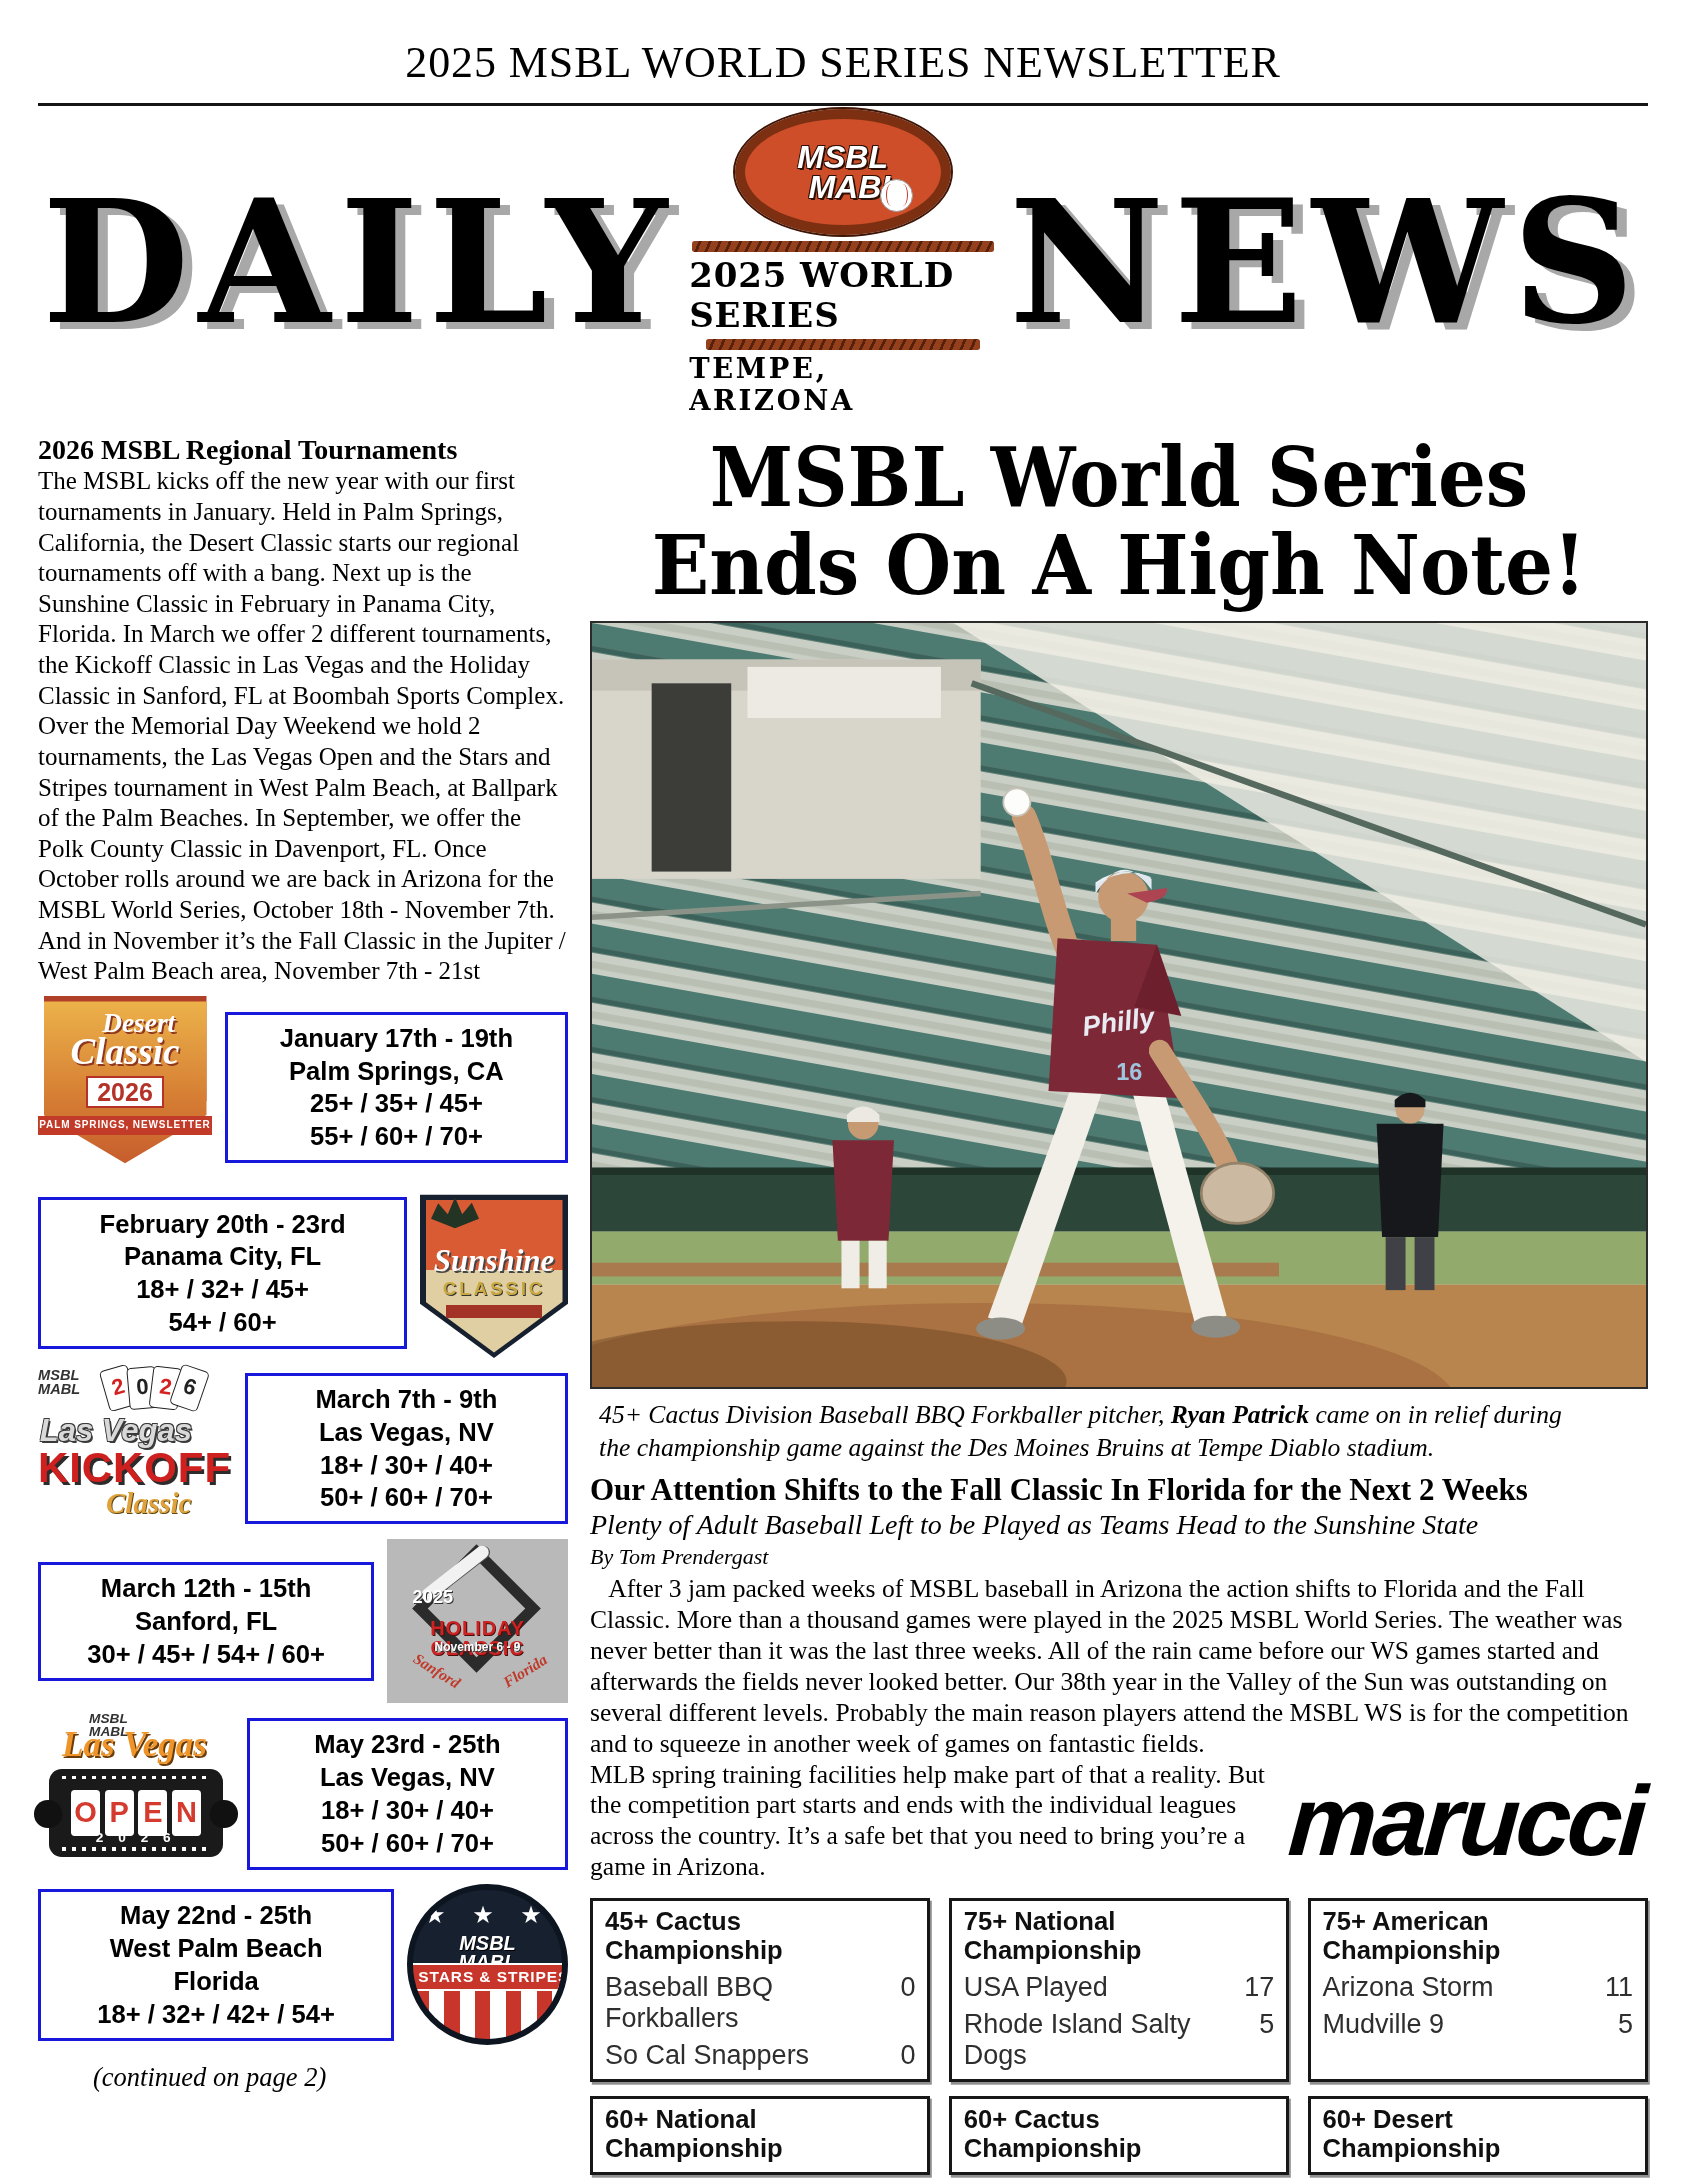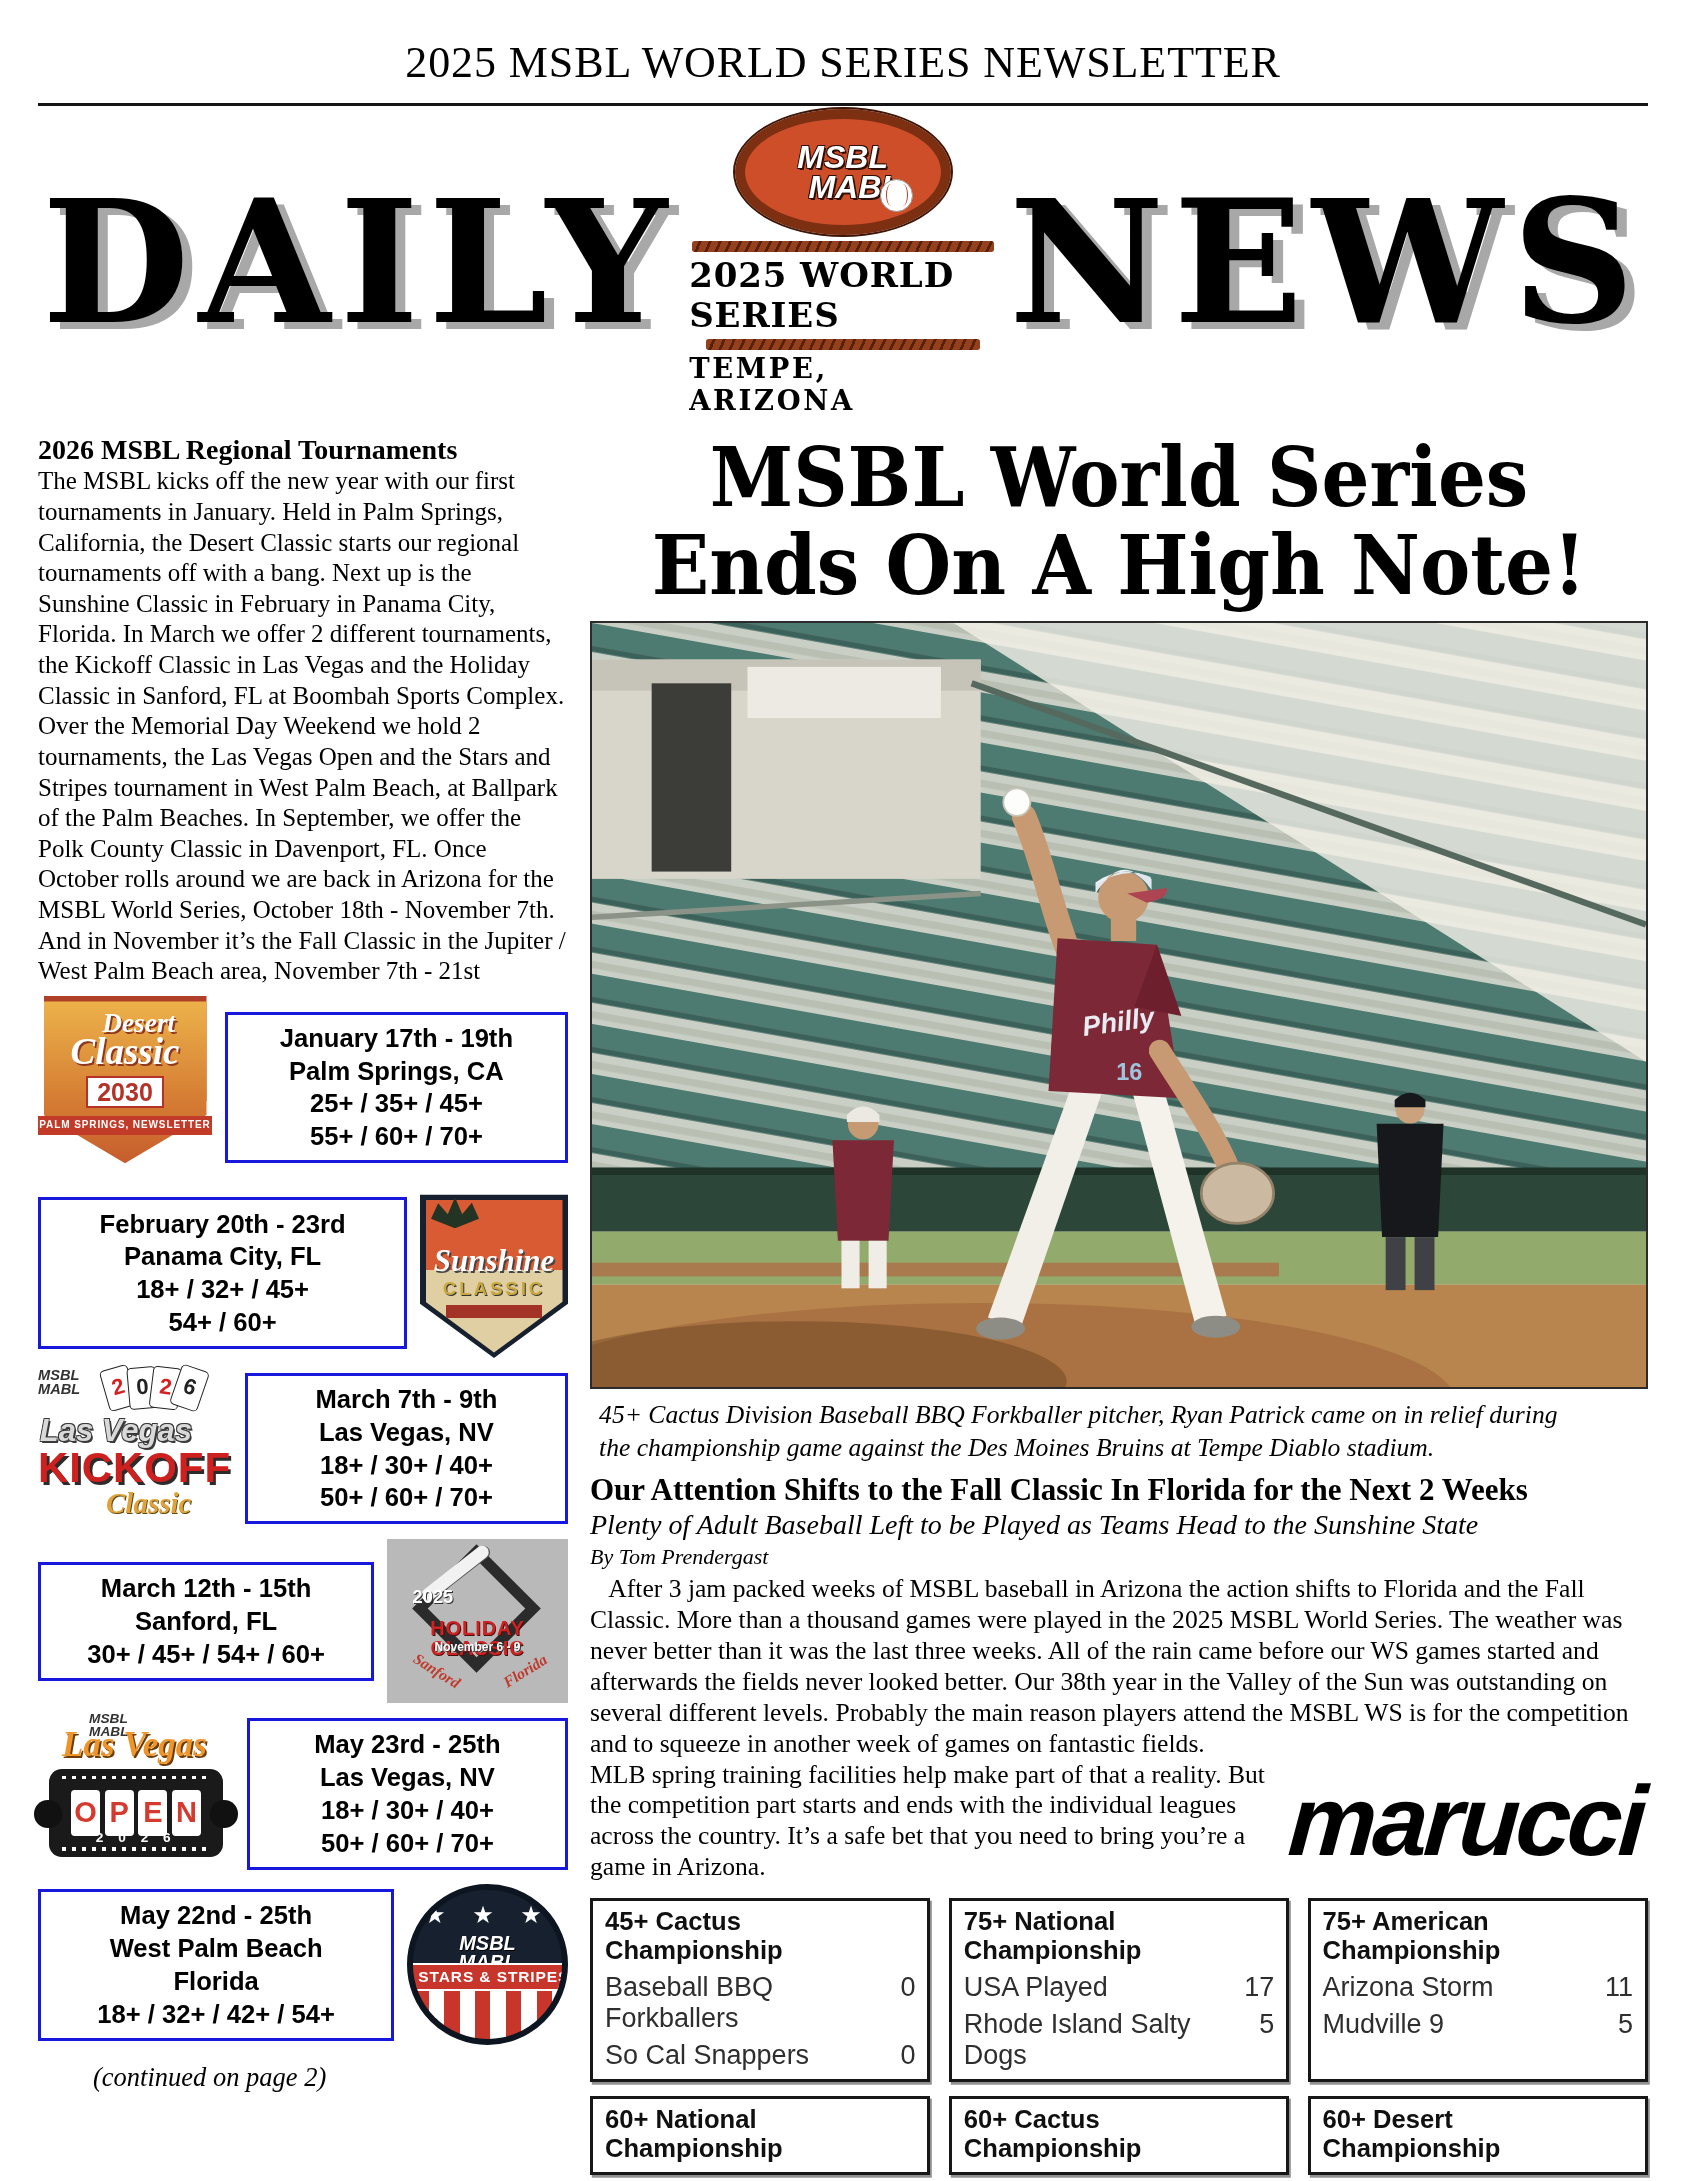--- a/index.html
+++ b/index.html
@@ -148,21 +148,21 @@
     background:repeating-linear-gradient(90deg,#c8352b 0 15.5px,#fff 15.5px 31px); }
   .st-banner { position:absolute; bottom:48px; left:-7.3px; right:-7.3px; background:#c8352b;
     border-top:2.7px solid #fff; border-bottom:2.7px solid #fff; color:#fff; text-align:right;
     font:900 15.5px/1 "Liberation Sans",sans-serif; padding:4.6px 0; letter-spacing:0.9px; }
 
   
   .headline { text-align:center; font-family:"DejaVu Serif",serif; font-weight:bold;
     font-size:82px; line-height:1.07; transform:scaleX(0.92); transform-origin:center; white-space:nowrap; }
   .photo-frame { border:2.7px solid #2b2b2b; margin-top:11px; font-size:0; }
   .caption { font-style:italic; font-size:25.6px; line-height:1.3; margin:9.1px 82px 5.5px 9.1px; }
-  .caption b { font-weight:normal; }
+  .caption b { font-weight:bold; }
   .story-head { font-weight:bold; font-size:31px; margin-top:1.8px; }
   .story-sub { font-style:italic; font-size:28px; margin-top:1.8px; }
   .story-by { font-style:italic; font-size:22px; margin:2.7px 0 3.7px; }
   .story-body { font-size:25.6px; line-height:1.21; }
   .story-p1 { text-indent:18.3px; }
   .wrap-row { display:flex; align-items:center; gap:12.8px; }
   .wrap-row .story-p2 { flex:1; min-width:0; }
   .marucci { flex:none; font:italic 900 99px/0.85 "Liberation Sans",sans-serif;
     letter-spacing:-3.7px; padding-right:5.5px; transform:skewX(-4deg); }
 
@@ -202,21 +202,21 @@
     <div class="col-left">
       <div class="lc-title">2026 MSBL Regional Tournaments</div>
       <div class="lc-body">The MSBL kicks off the new year with our first tournaments in January. Held in Palm Springs, California, the Desert Classic starts our regional tournaments off with a bang. Next up is the Sunshine Classic in February in Panama City, Florida. In March we offer 2 different tournaments, the Kickoff Classic in Las Vegas and the Holiday Classic in Sanford, FL at Boombah Sports Complex. Over the Memorial Day Weekend we hold 2 tournaments, the Las Vegas Open and the Stars and Stripes tournament in West Palm Beach, at Ballpark of the Palm Beaches. In September, we offer the Polk County Classic in Davenport, FL. Once October rolls around we are back in Arizona for the MSBL World Series, October 18th - November 7th. And in November it’s the Fall Classic in the Jupiter / West Palm Beach area, November 7th - 21st</div>
 
       <div class="t-row">
         <div class="tlogo logo-desert">
           <div class="desert-outer"></div>
           <div class="desert-inner">
             <div class="desert-w1">Desert</div>
             <div class="desert-w2">Classic</div>
-            <div class="desert-year">2030</div>
+            <div class="desert-year">2026</div>
           </div>
           <div class="desert-banner">PALM SPRINGS, NEWSLETTER</div>
         </div>
         <div class="t-box">
           <div>January 17th - 19th</div>
           <div>Palm Springs, CA</div>
           <div>25+ / 35+ / 45+</div>
           <div>55+ / 60+ / 70+</div>
         </div>
       </div>

